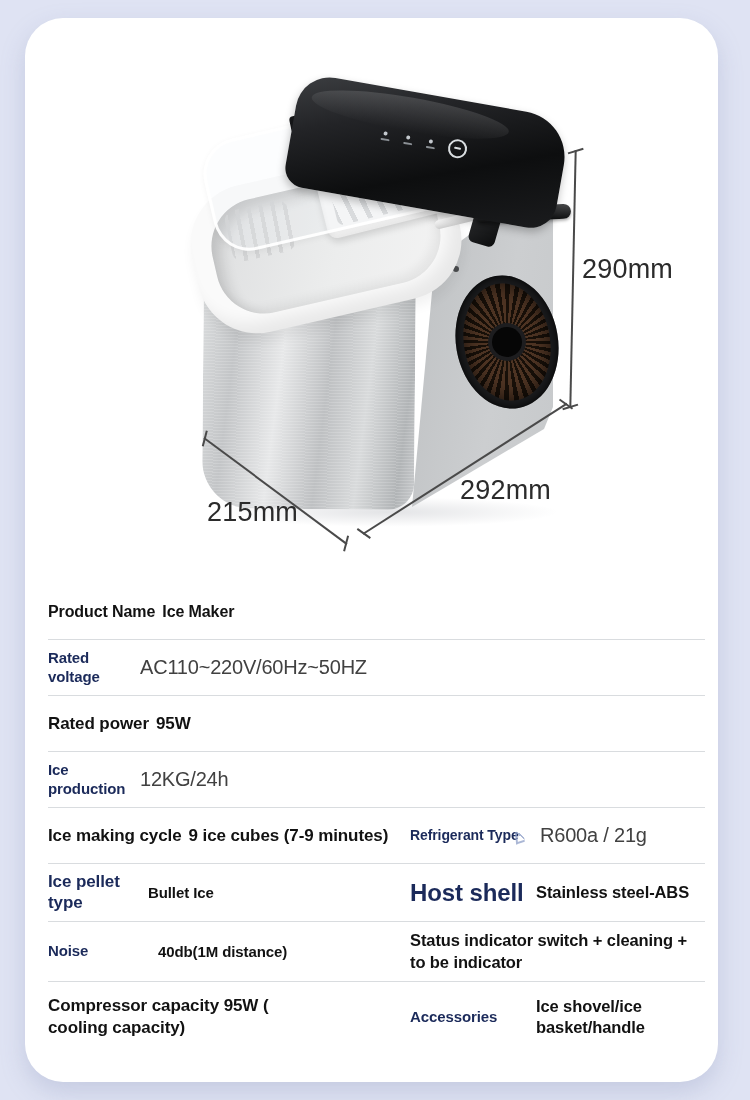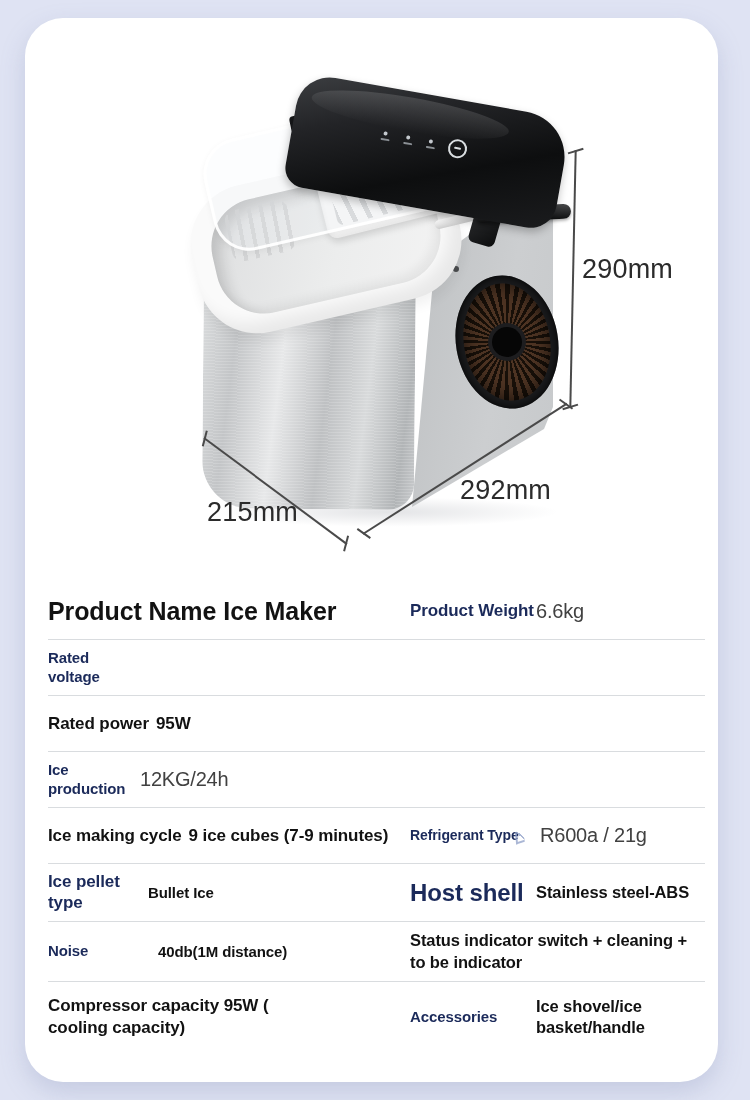--- a/index.html
+++ b/index.html
@@ -118,21 +118,21 @@
   .l-lbl { width:104px; flex:0 0 auto; }
   .r-lbl { width:126px; flex:0 0 auto; }
   .navy { color:#1b2a5a; font-weight:700; line-height:1.22; letter-spacing:-.1px; }
   .navy-lg { font-size:17px; }
   .navy-md { font-size:15px; }
   .navy-xl { font-size:24px; }
   .navy-sm { font-size:13.5px; }
   .navy-rt { font-size:14px; }
   .val { font-size:20px; color:#414141; font-weight:400; letter-spacing:-.2px; }
   .bold-blk { color:#121212; font-weight:700; letter-spacing:-.1px; }
-  .b-lg { font-size:25px; }
+  .b-lg { font-size:16px; }
   .b-md { font-size:17px; line-height:1.28; }
   .b-sm { font-size:15px; }
   .b-val { font-size:16.5px; line-height:1.28; }
   .inline-gap { margin-right:7px; }
   .paren { color:#b8bece; font-size:18px; font-weight:400; margin-right:4px; }
   .artifact-glyph { display:inline-block; width:9px; height:12px; margin-left:-4px;
     border-left:2px solid #8fa0c8; border-bottom:2px solid #8fa0c8;
     transform:rotate(-18deg) skewX(-12deg) translateY(3px); opacity:.75;
     background:linear-gradient(50deg, transparent 45%, #8fa0c8 45% 58%, transparent 58%); }
   .wrap-240 { max-width:250px; }
@@ -192,29 +192,26 @@
     </div>
   </div>
 
   <div class="spec">
 
     <div class="row">
       <div class="pair">
         <span class="bold-blk b-lg inline-gap">Product Name</span>
         <span class="bold-blk b-lg">Ice Maker</span>
       </div>
-      <div class="pair">
-        <span class="navy navy-lg r-lbl">Product Weight</span>
-        <span class="val">6.6kg</span>
-      </div>
     </div>
 
     <div class="row">
       <div class="pair">
         <span class="navy navy-md l-lbl" style="width:92px">Rated voltage</span>
+        <span class="val">AC110~220V/60Hz~50HZ</span>
       </div>
     </div>
 
     <div class="row">
       <div class="pair">
         <span class="bold-blk b-md inline-gap">Rated power</span>
         <span class="bold-blk b-md">95W</span>
       </div>
     </div>
 

